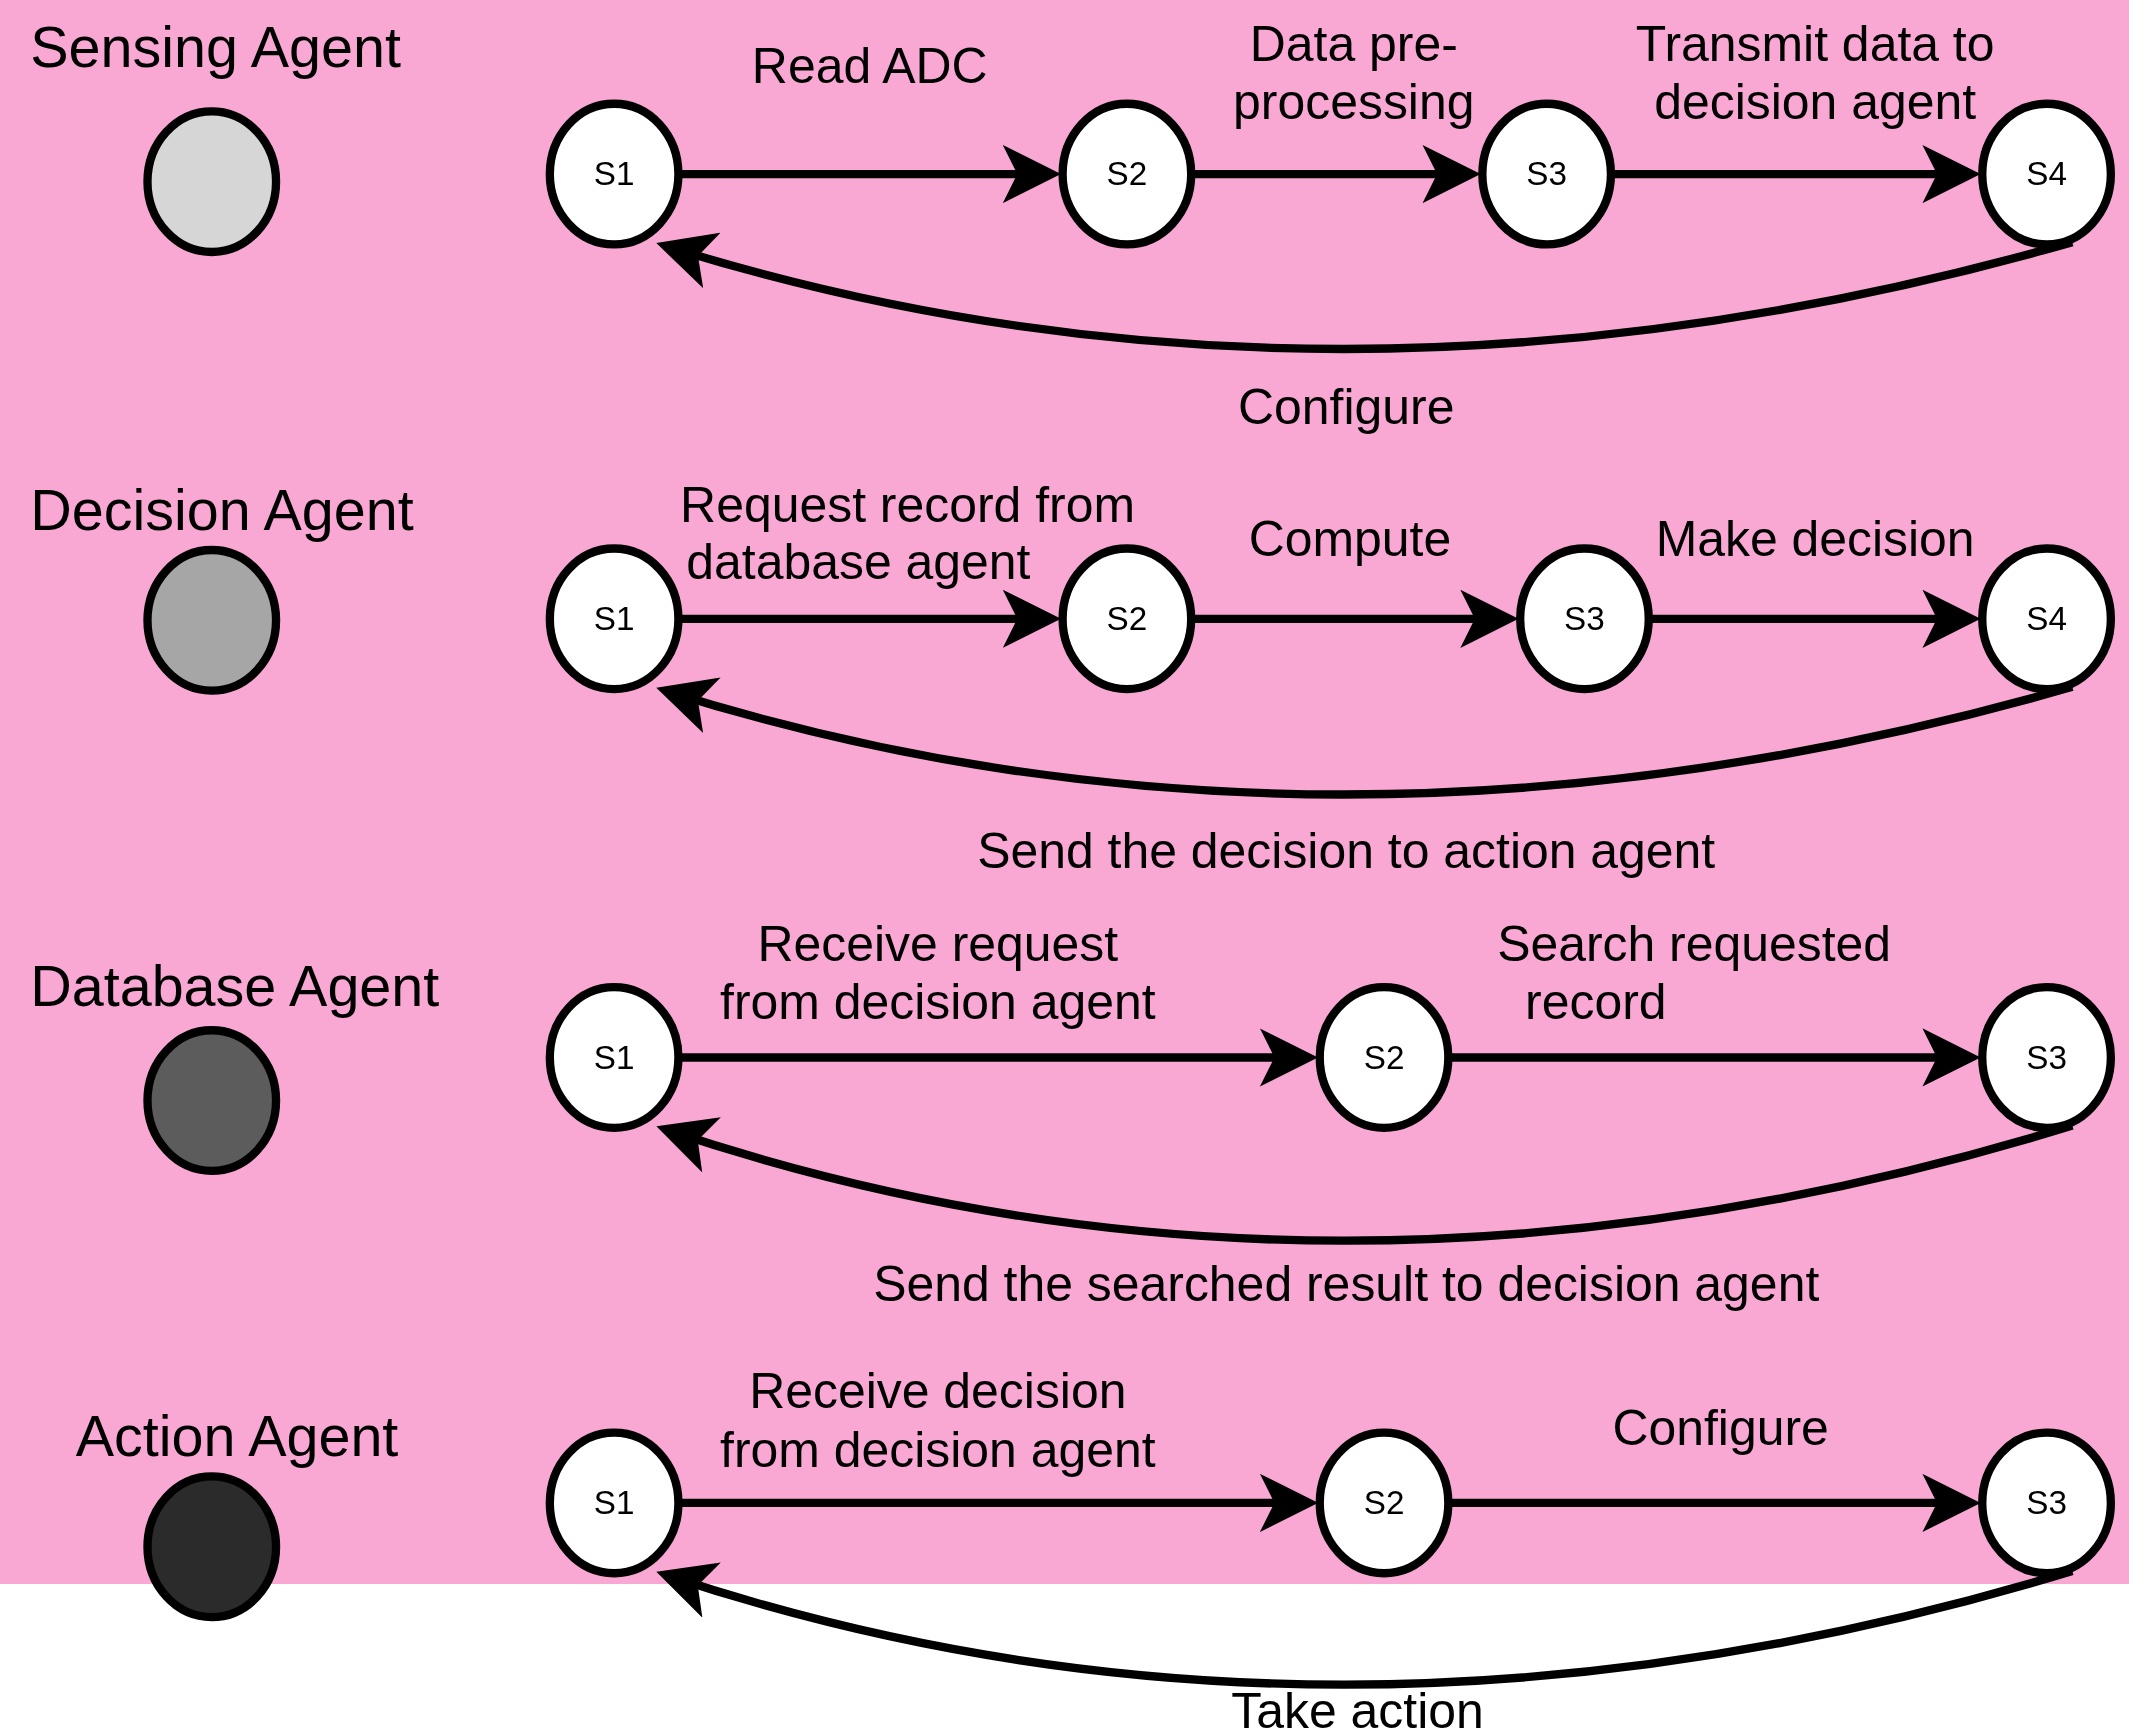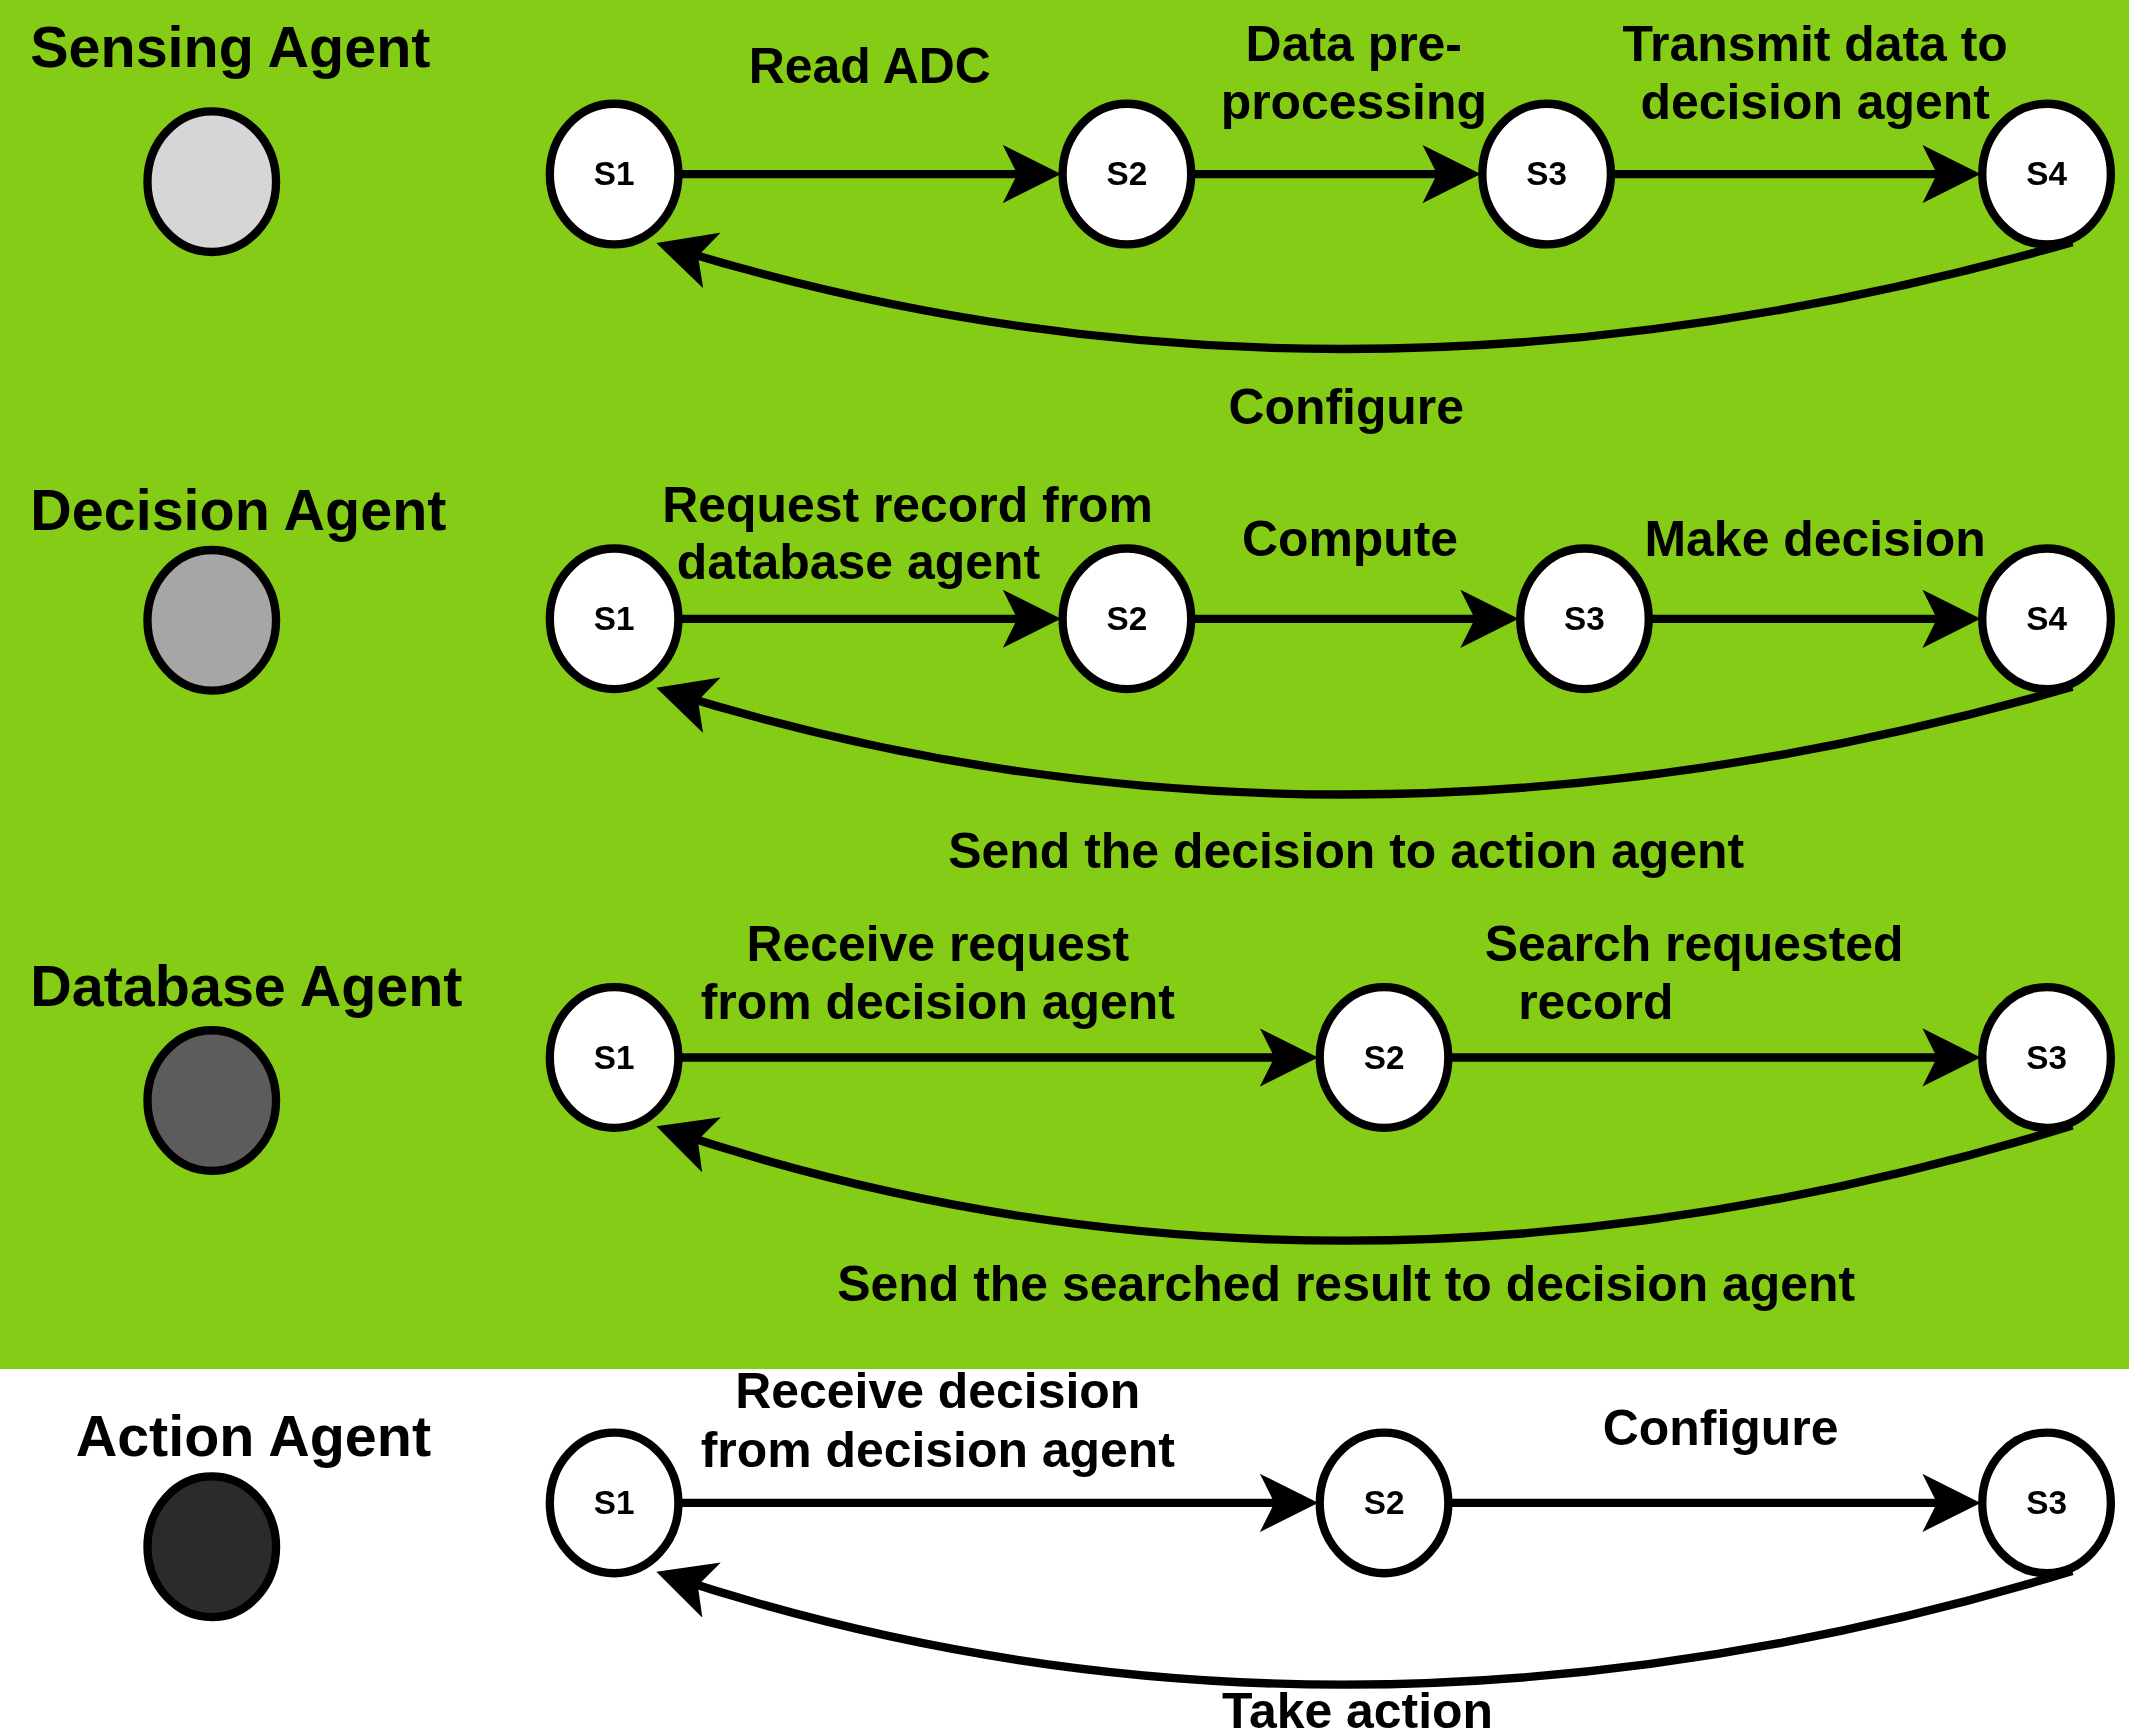--- a/index.html
+++ b/index.html
@@ -10,23 +10,22 @@
   }
   body {
     width: 2129px;
     height: 1733px;
     font-family: "Liberation Sans", sans-serif;
     overflow: hidden;
   }
   #diagram-root {
     position: relative;
     width: 2129px;
-    height: 1369px;
-    background: #84cc16;
-    font-weight: bold;
+    height: 1584px;
+    background: #f9a8d4;
   }
   svg.diagram-canvas {
     display: block;
     width: 2129px;
     height: 1733px;
   }
   text {
     font-family: "Liberation Sans", sans-serif;
     fill: #000000;
   }

